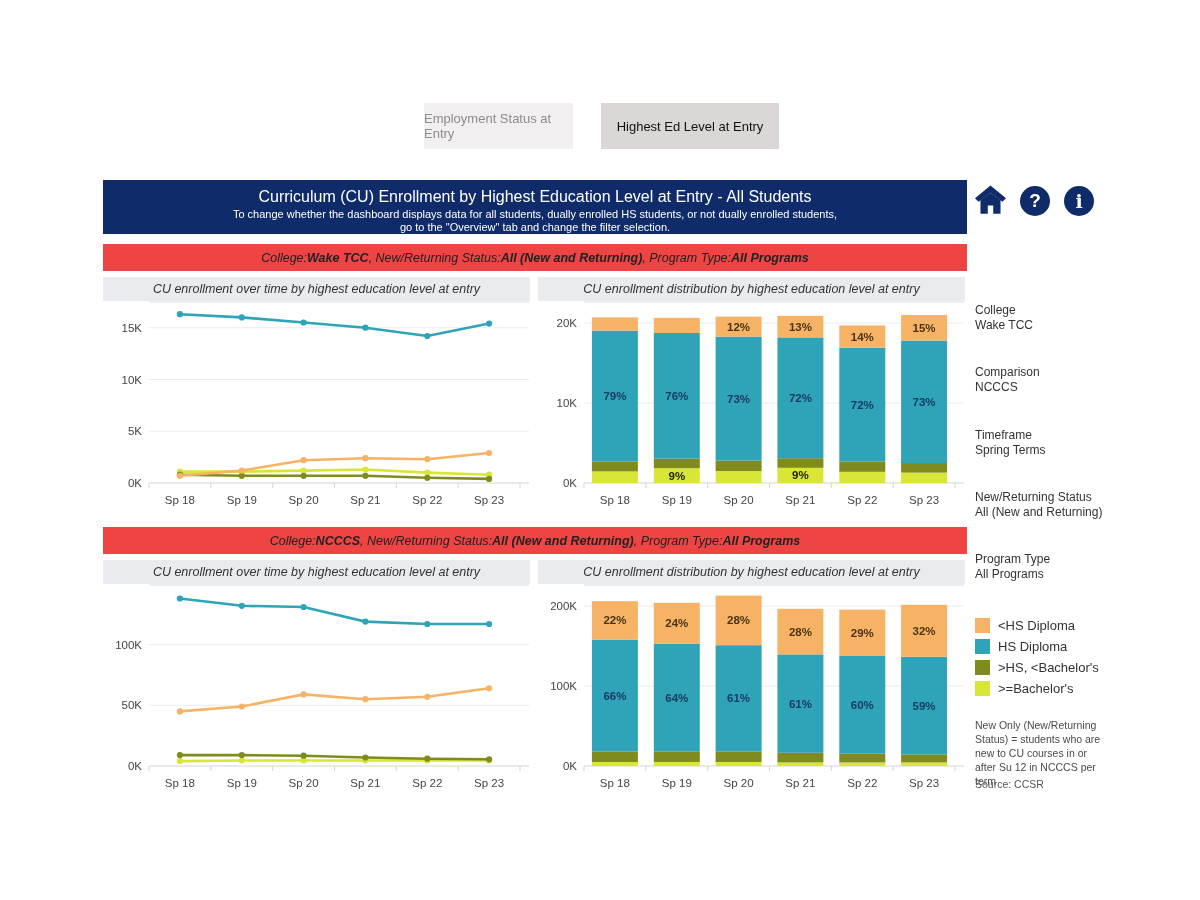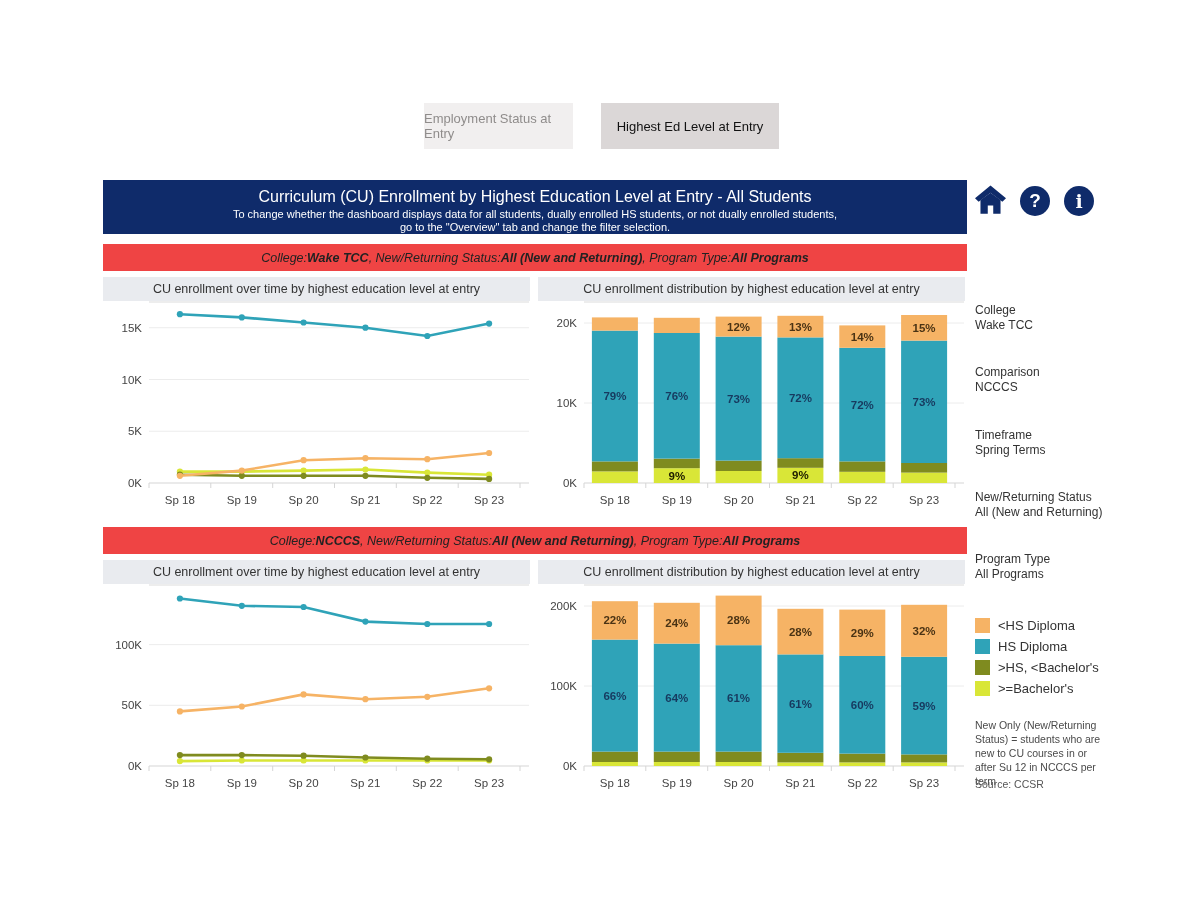--- a/index.html
+++ b/index.html
@@ -23,21 +23,21 @@
   #helpIcon{left:1020px;}
   #infoIcon{left:1064px;font-family:"DejaVu Serif",serif;font-style:normal;}
   
   .fbar{position:absolute;left:103px;width:864px;height:27px;background:#ef4444;
         display:flex;align-items:center;justify-content:center;font-size:12.5px;
         font-style:italic;color:#222;}
   .fbar b{font-weight:bold;}
   
   .panel{position:absolute;width:427px;}
   .panel-title{height:24px;background:#E9EBEF;display:flex;align-items:center;
-               justify-content:center;font-size:12.5px;color:#333;}
+               justify-content:center;font-size:12.5px;color:#333;font-style:italic;}
   svg.chart{display:block;width:427px;height:212px;background:#fff;}
   .ax{font-family:"Liberation Sans",sans-serif;font-size:11.5px;fill:#444;}
   .blabel{font-family:"Liberation Sans",sans-serif;font-size:11.5px;font-weight:bold;}
   
   #sidebar{position:absolute;left:975px;top:233px;width:130px;height:610px;font-size:12px;color:#333;}
   .sb{position:absolute;left:0;width:128px;}
   .sb-note{font-size:10.5px;line-height:14px;color:#4A4A4A;}
   .sb-label{font-size:12px;line-height:15px;color:#333;}
   .sb-value{font-size:12px;line-height:15px;color:#333;}
   .lg-item{display:flex;align-items:center;height:21px;}

